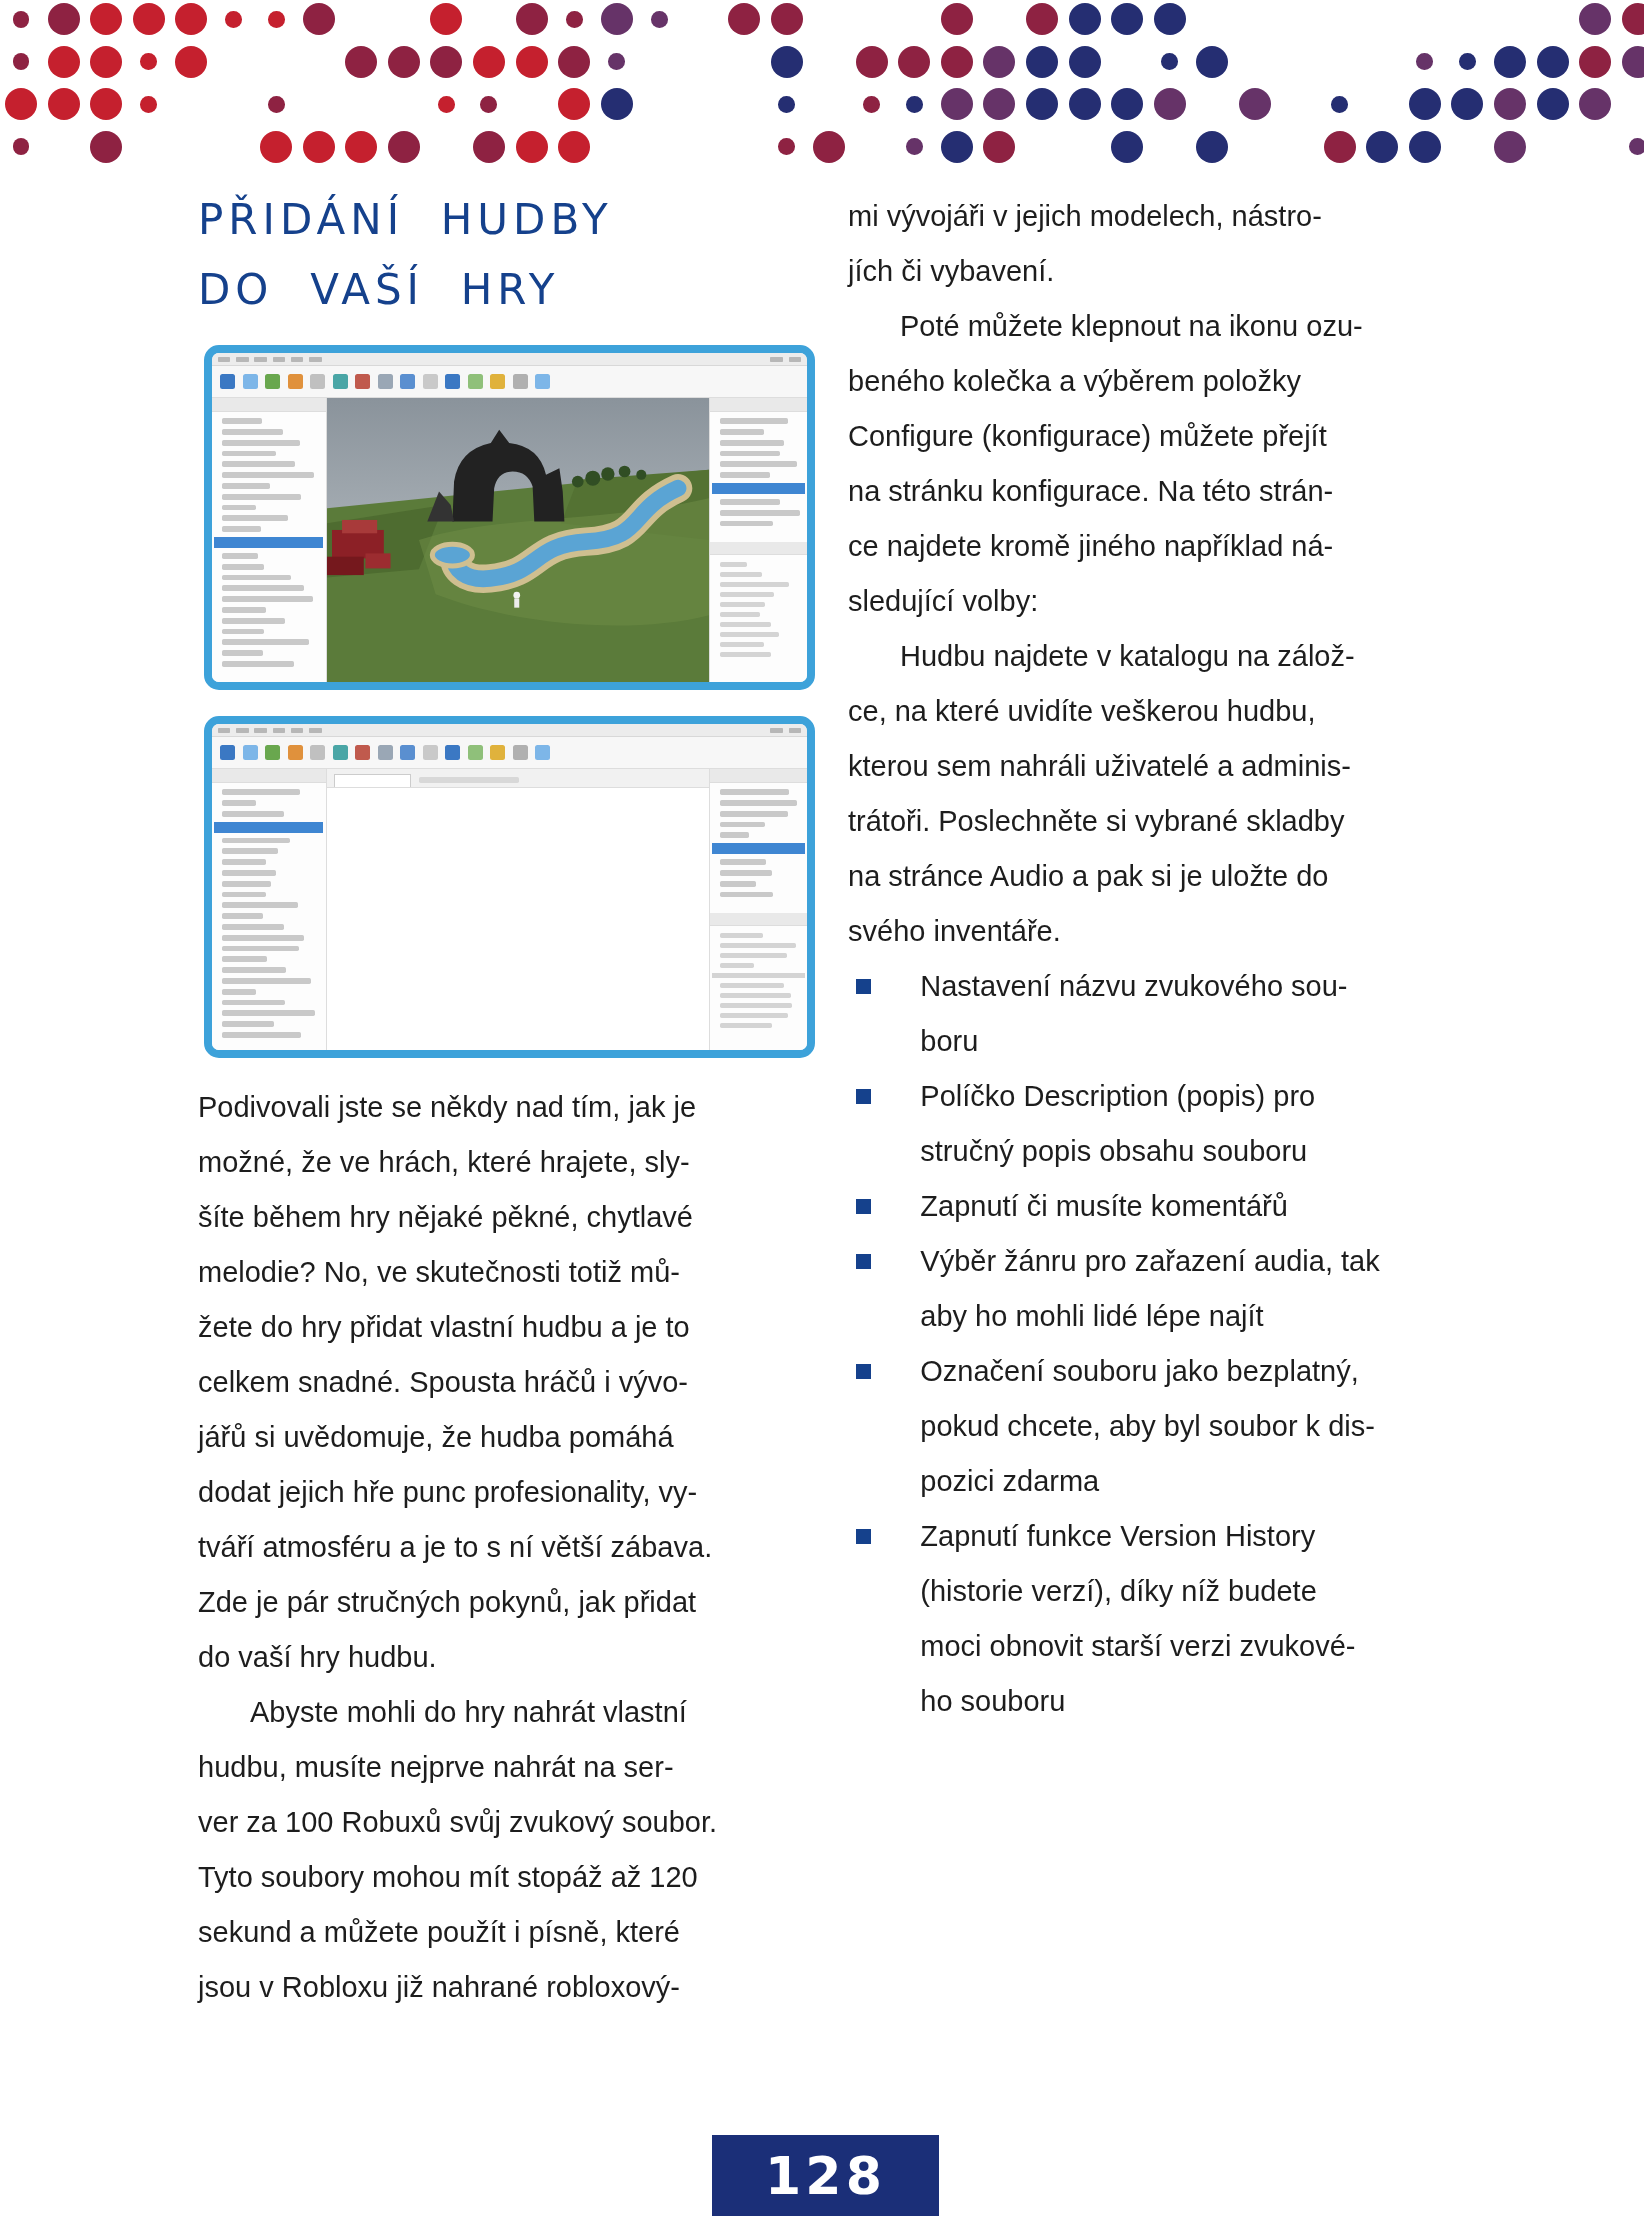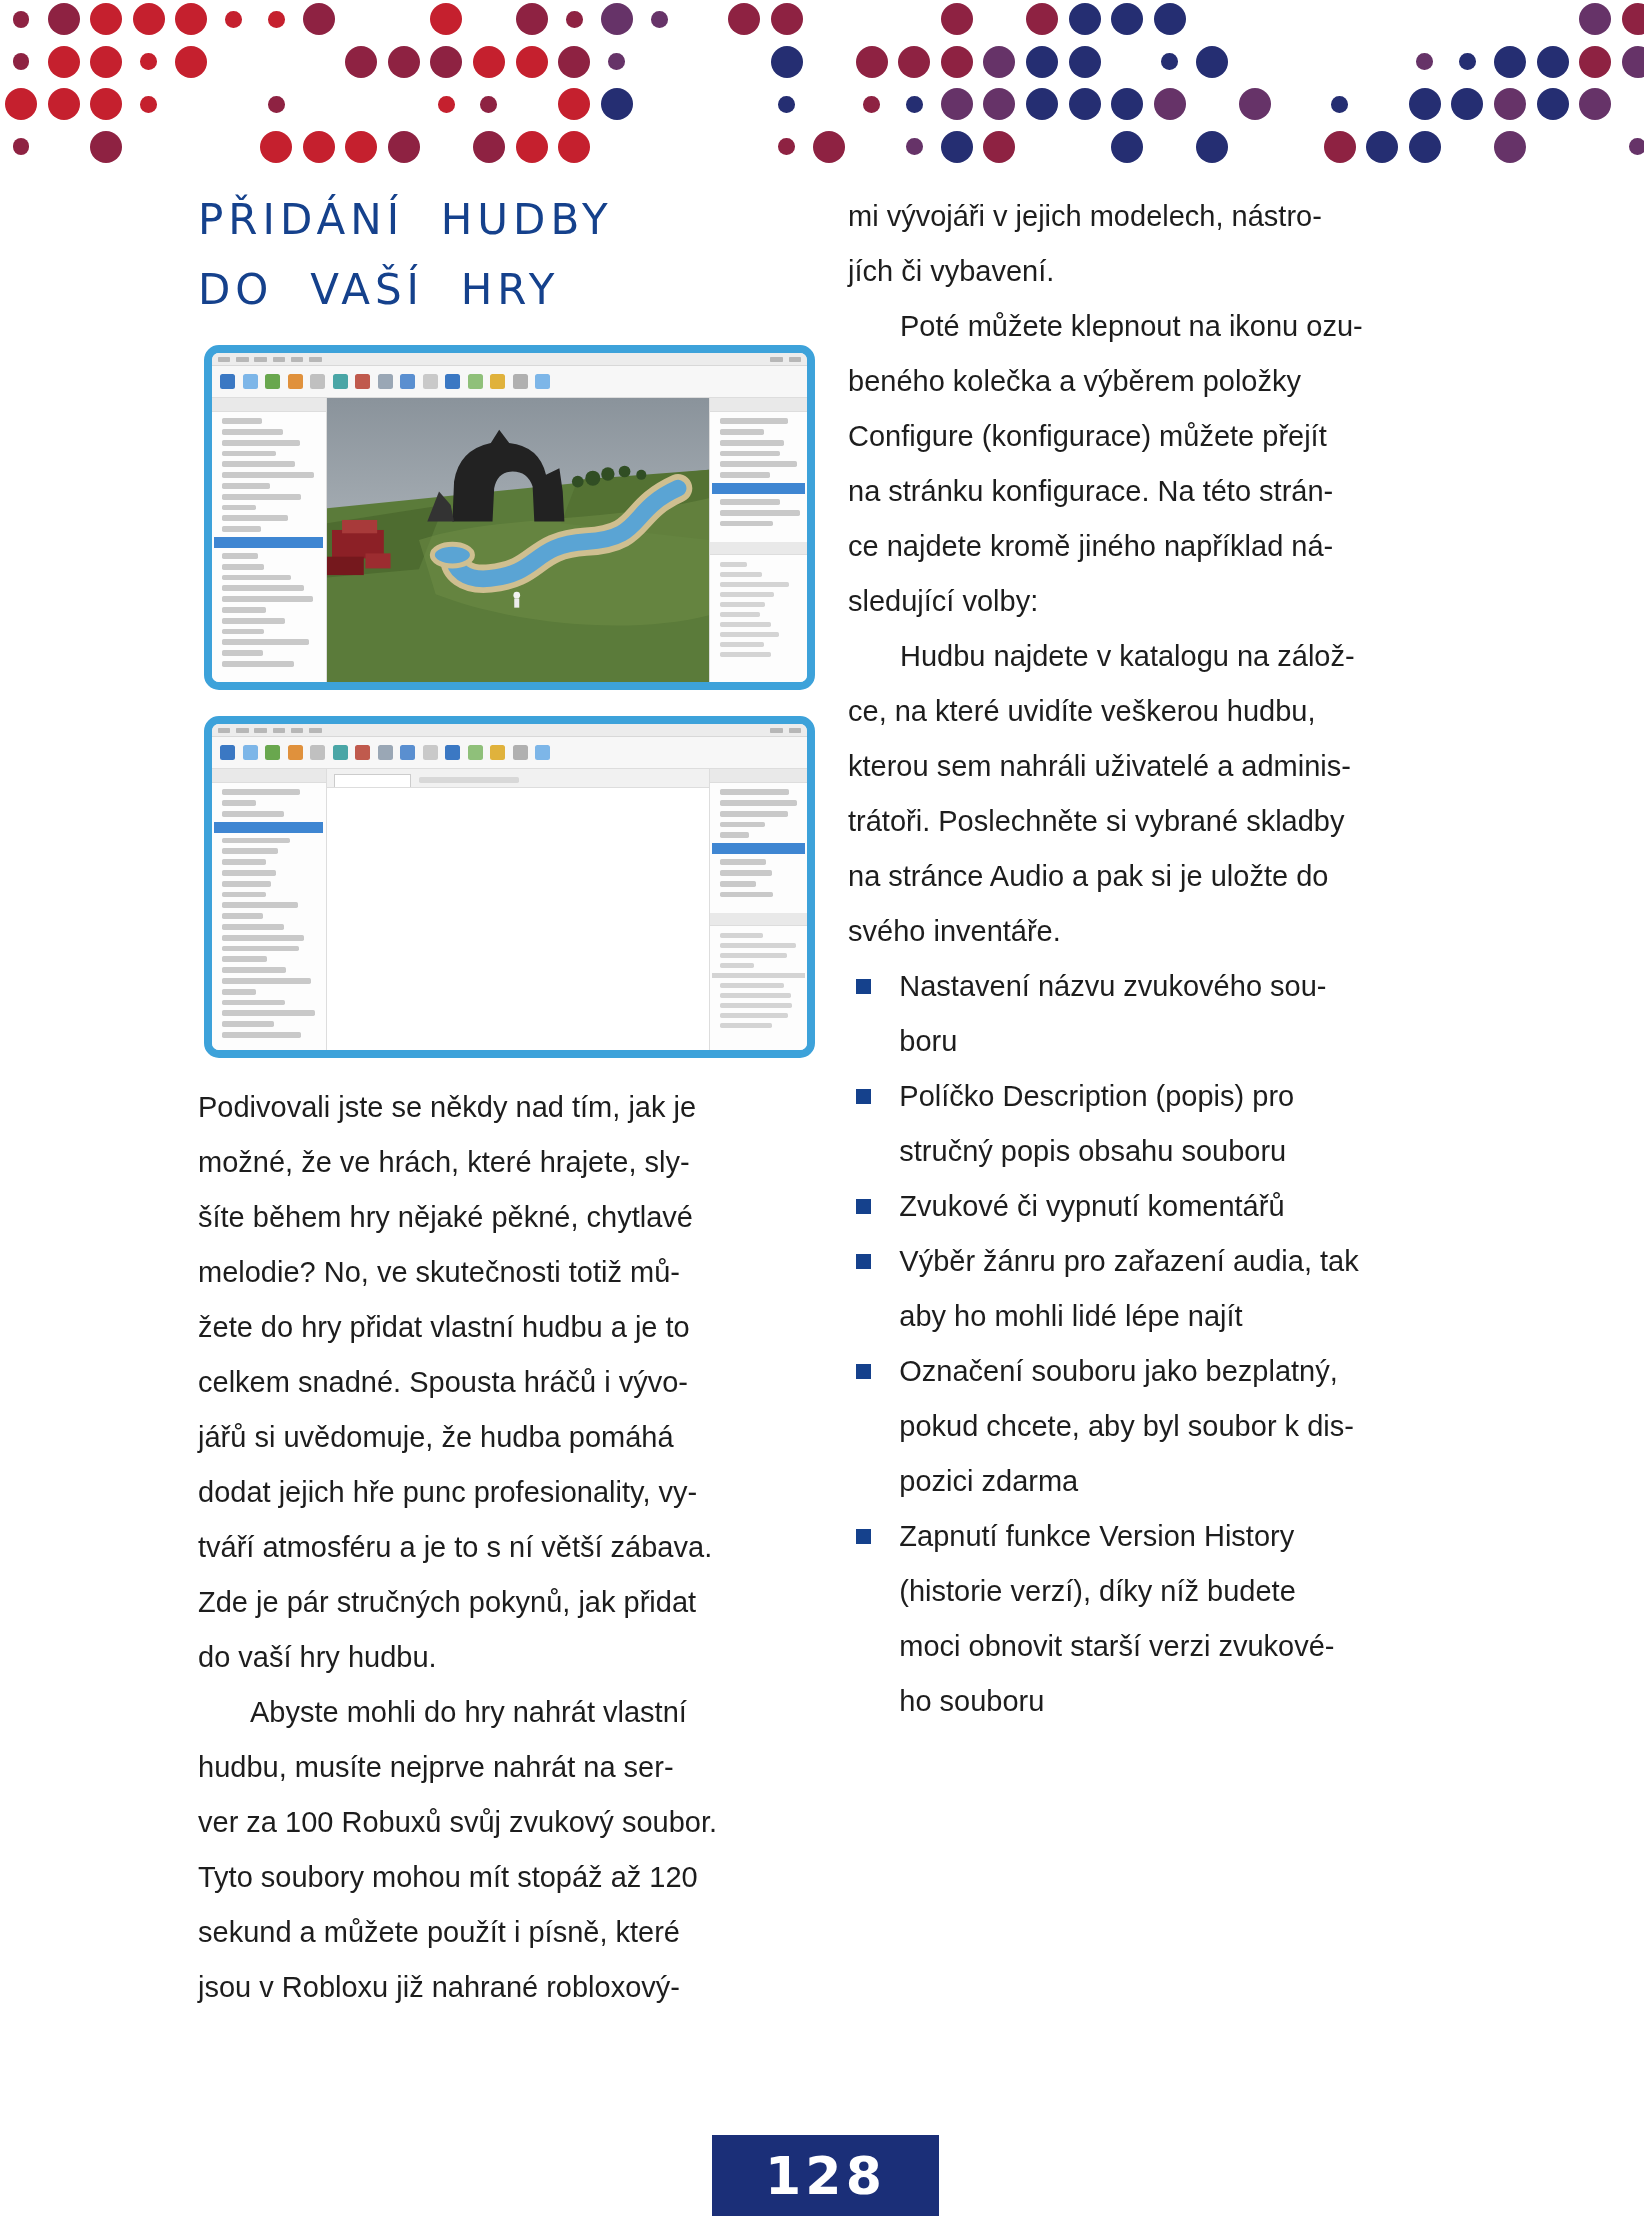--- a/index.html
+++ b/index.html
@@ -45,21 +45,21 @@
 
   
   .col{position:absolute;width:621px;font-size:29px;line-height:55px;color:#1d1d1d}
   #leftcol{left:198px;top:1080px}
   #rightcol{left:848px;top:189px}
   .para{white-space:pre-line}
   .para.indent{text-indent:52px}
   .para.closing{margin-top:43px}
   .bullet{display:flex;align-items:flex-start}
   .bullet .sq{flex:0 0 auto;width:15px;height:15px;background:#15418c;margin:20px 0 0 8.3px}
-  .bullet .txt{margin-left:28px;white-space:pre-line}
+  .bullet .txt{margin-left:49px;white-space:pre-line}
 
   
   .pagenum{position:absolute;left:712px;top:2135px;width:227px;height:81px;background:#1b2f78;
     display:flex;align-items:center;justify-content:center}
   .pagenum span{font-family:"DejaVu Sans",sans-serif;font-weight:bold;font-size:52px;color:#ffffff;letter-spacing:4.2px}
 </style>
 </head>
 <body>
 
 <div class="page">
@@ -430,21 +430,21 @@
         <span class="txt">Nastavení názvu zvukového sou-
 boru</span>
       </div>
       <div class="bullet">
         <span class="sq"></span>
         <span class="txt">Políčko Description (popis) pro
 stručný popis obsahu souboru</span>
       </div>
       <div class="bullet">
         <span class="sq"></span>
-        <span class="txt">Zvukové či vypnutí komentářů</span>
+        <span class="txt">Zapnutí či musíte komentářů</span>
       </div>
       <div class="bullet">
         <span class="sq"></span>
         <span class="txt">Výběr žánru pro zařazení audia, tak
 aby ho mohli lidé lépe najít</span>
       </div>
       <div class="bullet">
         <span class="sq"></span>
         <span class="txt">Označení souboru jako bezplatný,
 pokud chcete, aby byl soubor k dis-

